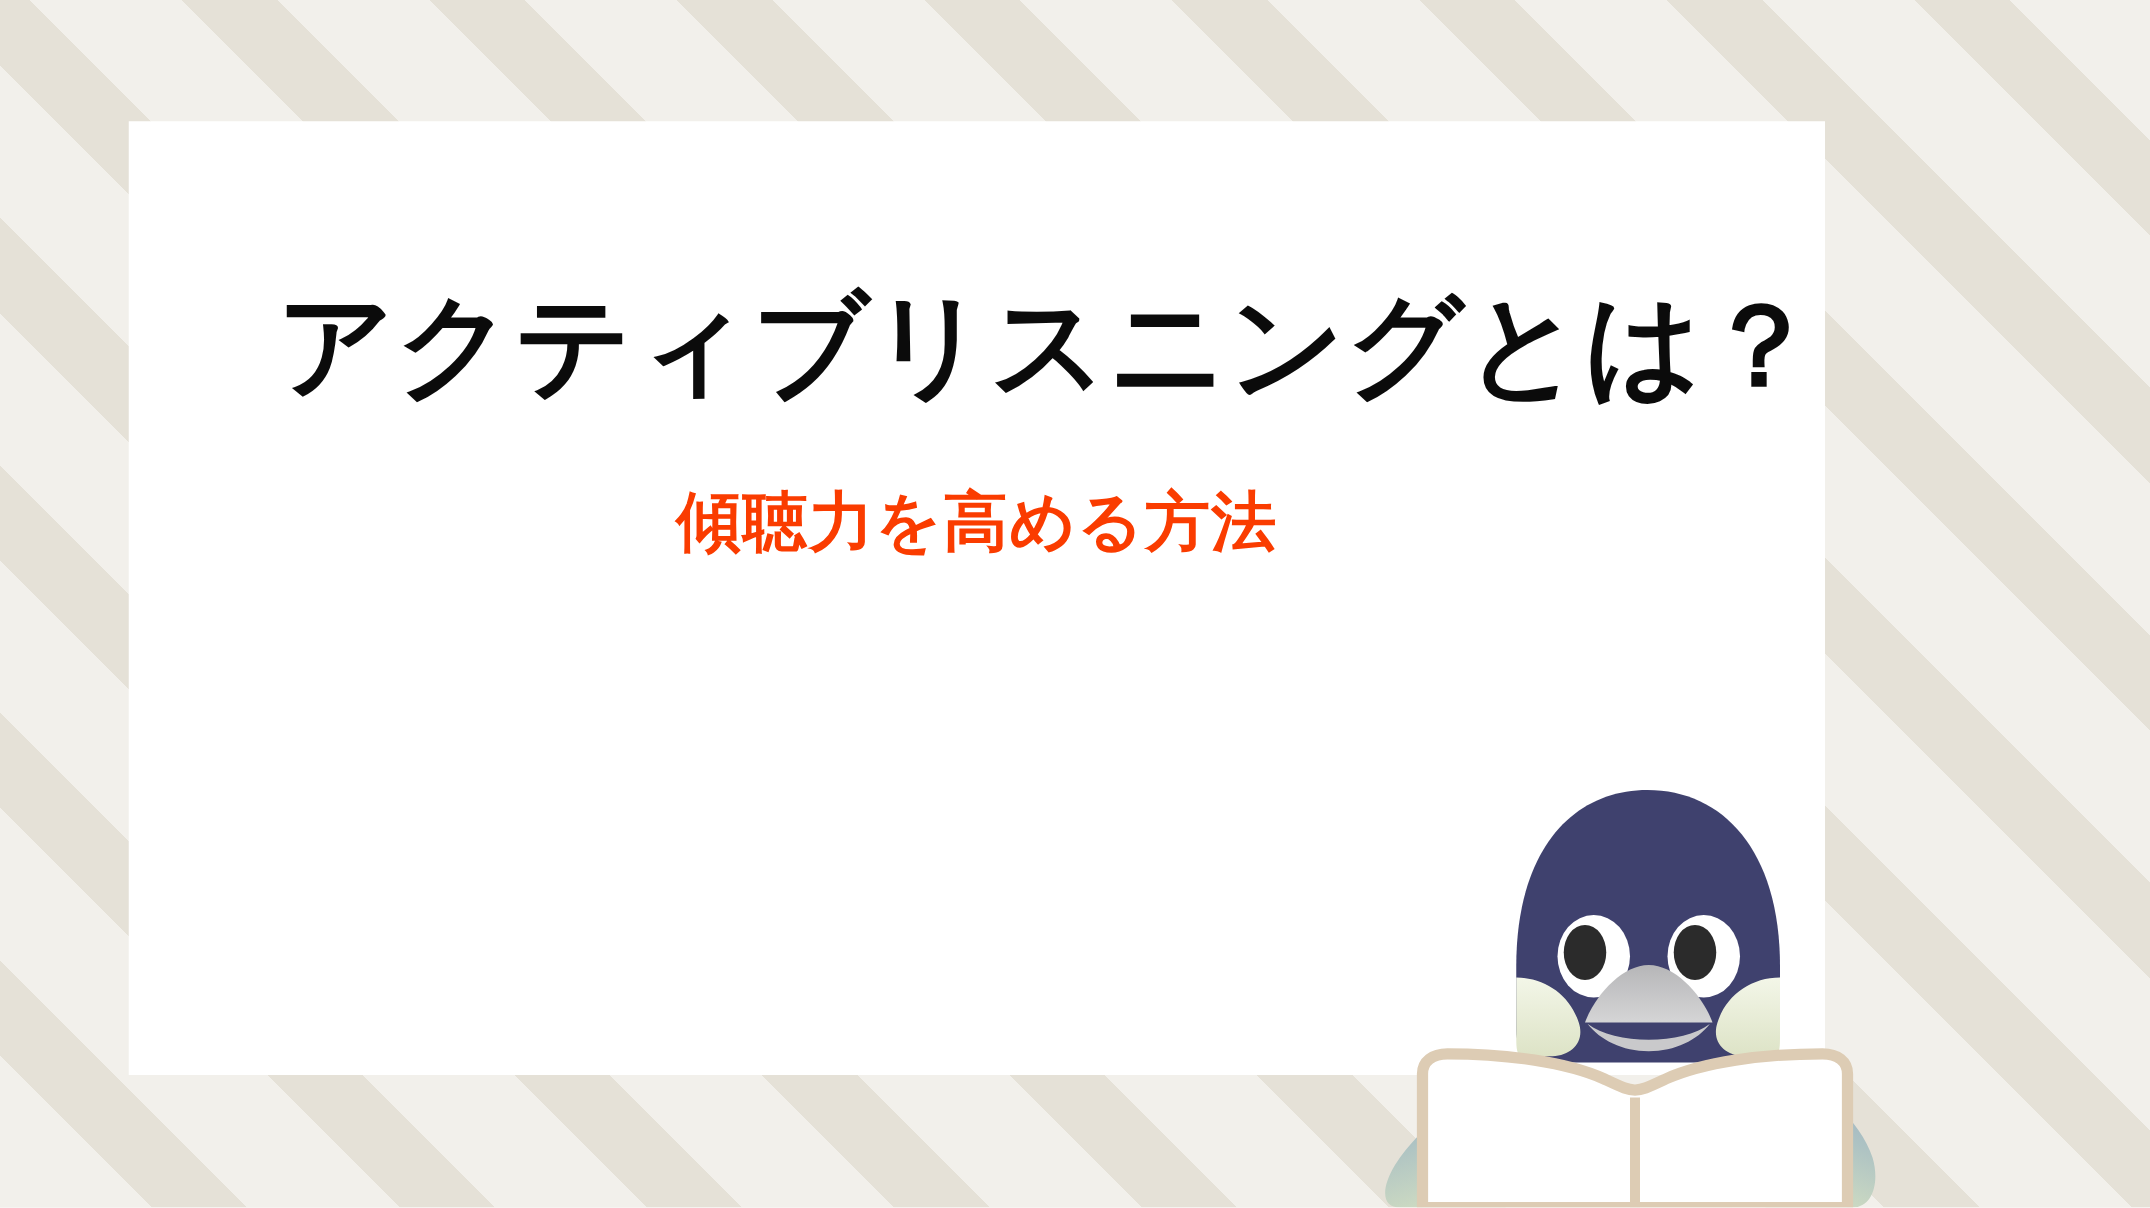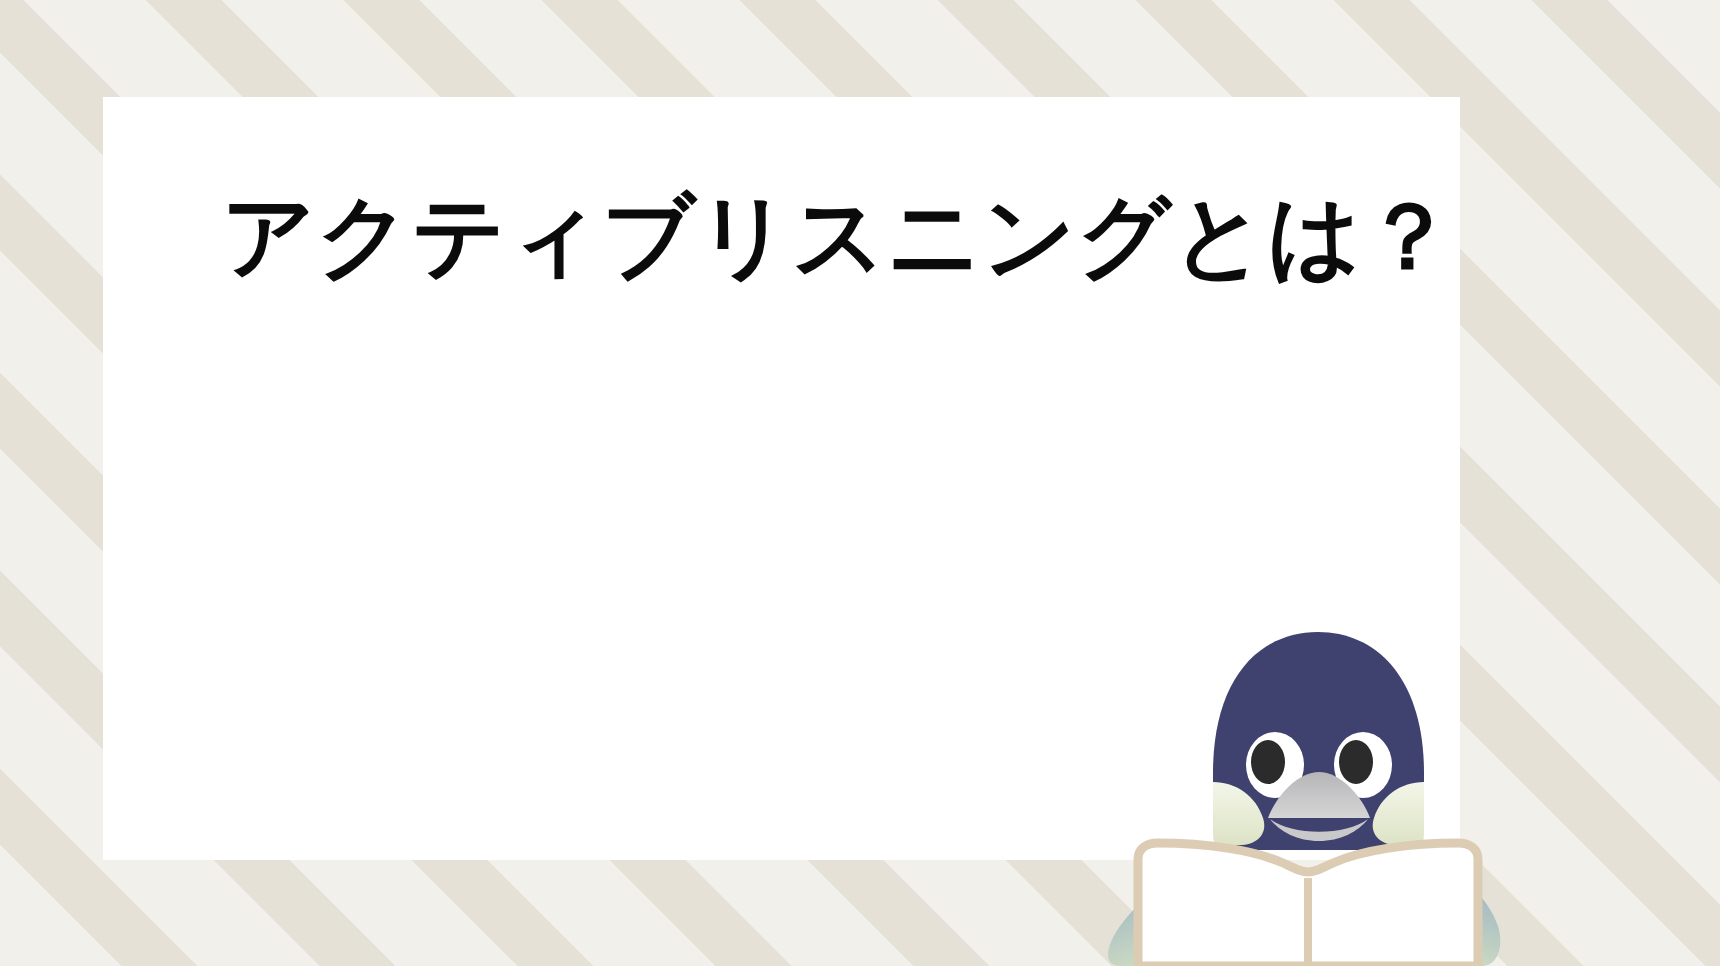--- a/index.html
+++ b/index.html
@@ -51,21 +51,21 @@
   #text-stack {
     position: absolute;
     left: 0;
     top: 0;
     width: 1357px;
     height: 763px;
     display: flex;
     flex-direction: column;
     align-items: center;
     justify-content: flex-start;
-    padding-top: 72px;
+    padding-top: 112px;
     box-sizing: border-box;
     pointer-events: none;
   }
 
   #main-title {
     margin: 0;
     width: 1120px;
     text-align: center;
     color: #0b0b0b;
     font-size: 92px;
@@ -108,20 +108,21 @@
 <body>
 
 <div id="canvas">
 
   <div id="stripes"></div>
 
   <div id="card">
 
     <div id="text-stack">
       <h1 id="main-title">アクティブリスニングとは？</h1>
+      <p id="subtitle">傾聴力を高める方法</p>
     </div>
 
   </div>
 
   <div id="mascot">
     <svg viewBox="0 0 480 406" xmlns="http://www.w3.org/2000/svg" aria-hidden="true">
       <defs>
         <linearGradient id="wingGradL" x1="0" y1="0" x2="0.35" y2="1">
           <stop offset="0%" stop-color="#8ea7c4"></stop>
           <stop offset="55%" stop-color="#aec3c3"></stop>

